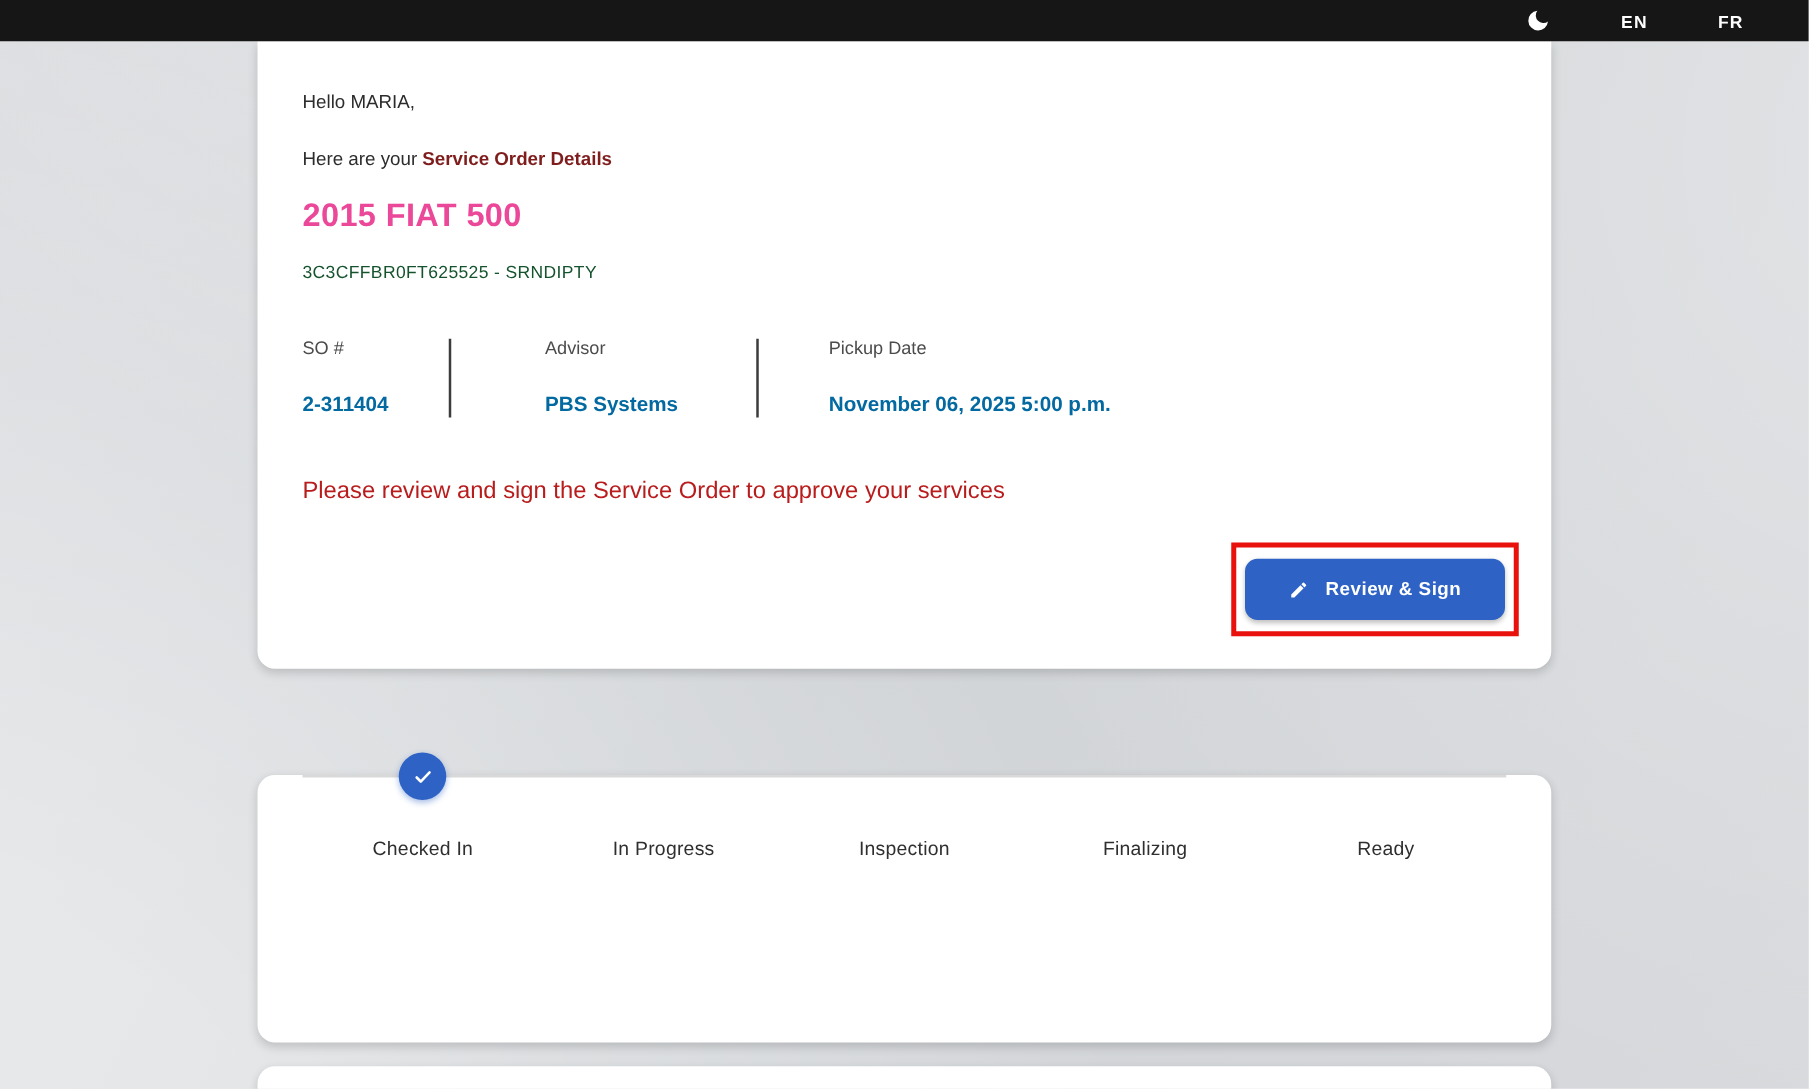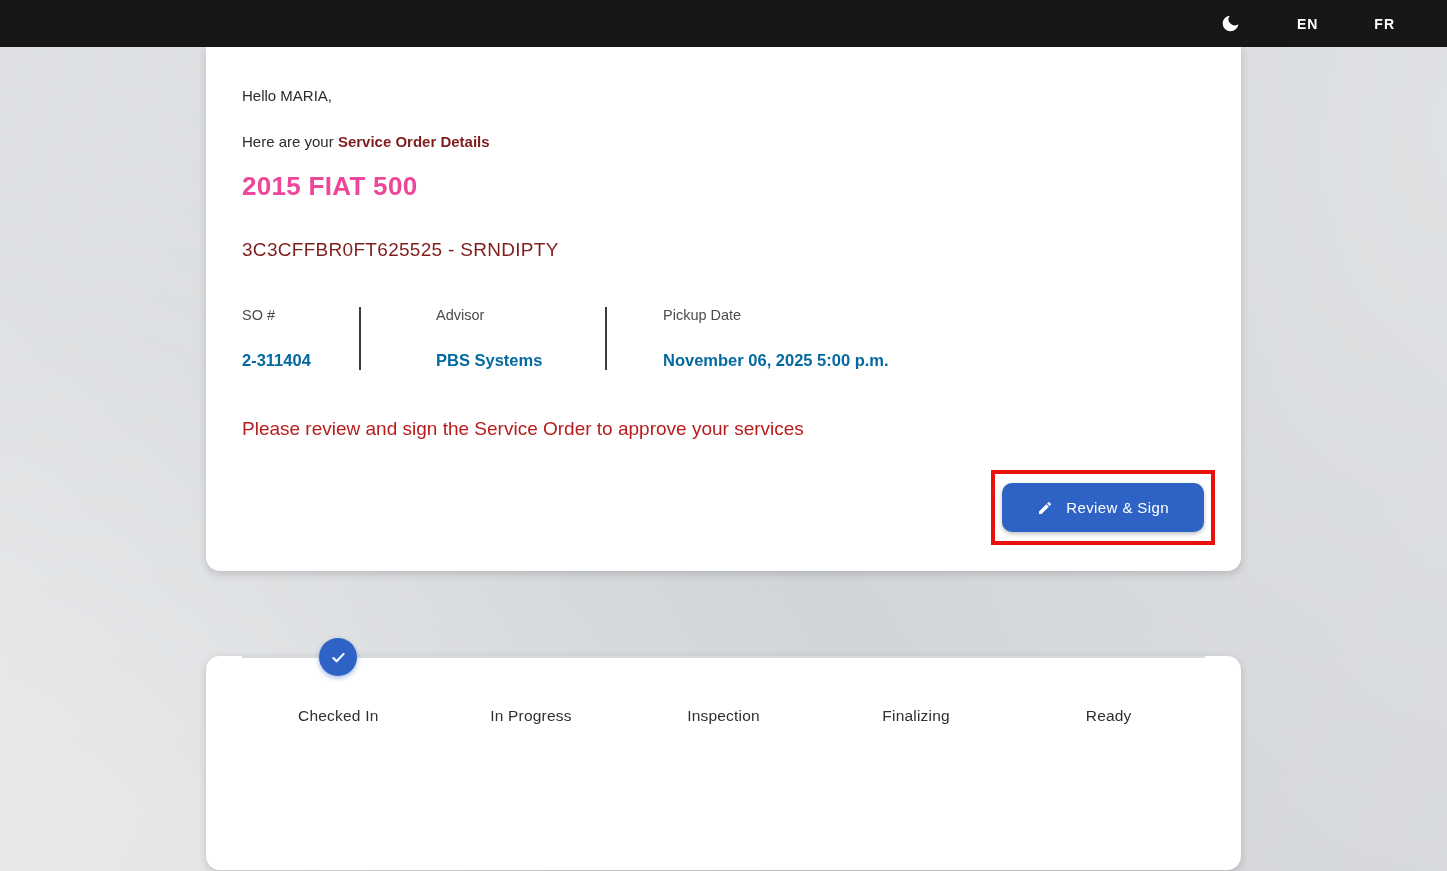--- a/index.html
+++ b/index.html
@@ -13,21 +13,21 @@
   .bg-decor {
     position: absolute; inset: 0; pointer-events: none;
     background:
       radial-gradient(circle at -8% 118%, rgba(255,255,255,0.40) 18%, rgba(255,255,255,0) 55%),
       radial-gradient(circle at 108% 14%, rgba(255,255,255,0.28) 5%, rgba(255,255,255,0) 50%),
       radial-gradient(circle at 30% -30%, rgba(255,255,255,0.30) 10%, rgba(255,255,255,0) 45%);
   }
   
   .topbar {
     position: relative; z-index: 5;
-    height: 47px; background: #161616;
+    height: 33px; background: #161616;
     display: flex; align-items: center; justify-content: flex-end;
     gap: 56px; padding-right: 52px;
   }
   .topbar button {
     background: none; border: none; cursor: pointer;
     color: #ffffff; font-family: "Liberation Sans", sans-serif;
     font-size: 14px; font-weight: bold; letter-spacing: 1px;
     display: flex; align-items: center;
   }
   
@@ -39,21 +39,21 @@
   }
   
   .greeting-card {
     border-radius: 0 0 14px 14px;
     padding: 40px 36px 26px 36px;
   }
   .greeting-card .hello { font-size: 15px; color: #2c2c2c; margin-top: 0; }
   .greeting-card .intro { font-size: 15px; color: #2c2c2c; margin-top: 29px; }
   .greeting-card .intro strong { color: #7f1d1d; }
   .vehicle-title { font-size: 26px; font-weight: bold; color: #ec4899; margin-top: 21px; letter-spacing: 0.3px; }
-  .vin-line { font-size: 19px; color: #7f1d1d; margin-top: 37px; letter-spacing: 0.3px; }
+  .vin-line { font-size: 14px; color: #14532d; margin-top: 21px; letter-spacing: 0.3px; }
   .info-row { display: flex; margin-top: 46px; justify-content: space-between; }
   .info-col { display: flex; flex-direction: column; justify-content: space-between; min-height: 60px; }
   .info-col.c1 { width: 117px; }
   .info-col.c2 { width: 246px; border-left: 2px solid #3c3c3c; padding-left: 75px; }
   .info-col.c3 { flex: 1; border-left: 2px solid #3c3c3c; padding-left: 56px; }
   .info-label { font-size: 14.5px; color: #4b4b4b; }
   .info-value { font-size: 16.5px; font-weight: bold; color: #0369a1; margin-top: 28px; }
   .review-note { font-size: 19px; color: #b91c1c; margin-top: 48px; }
   .btn-row { display: flex; justify-content: flex-end; margin-top: 30px; }
   .annotation-box {
@@ -61,21 +61,21 @@
     padding: 9px 7px;
     margin-right: -10px;
     background: transparent;
   }
   .review-btn {
     display: flex; align-items: center; gap: 13px;
     background: #2e63c5; color: #ffffff;
     border: none; border-radius: 10px; cursor: pointer;
     padding: 16px 35px;
     font-family: "Liberation Sans", sans-serif;
-    font-size: 15px; font-weight: normal; letter-spacing: 0.4px;
+    font-size: 15px; font-weight: bold; letter-spacing: 0.4px;
     box-shadow: 0 2px 4px rgba(0,0,0,0.25);
   }
   
   .status-card { margin-top: 21px; height: 214px; padding: 0 36px; position: relative; }
   .track { position: relative; margin-top: 85px; height: 2px; }
   .track-line { position: absolute; left: 0; right: 0; top: 0; height: 2px; background: #d9d9d9; }
   .marker {
     position: absolute; left: 10%; top: 1px;
     width: 38px; height: 38px; border-radius: 50%;
     background: #2e63c5; box-shadow: 0 2px 5px rgba(46,99,197,0.45);

